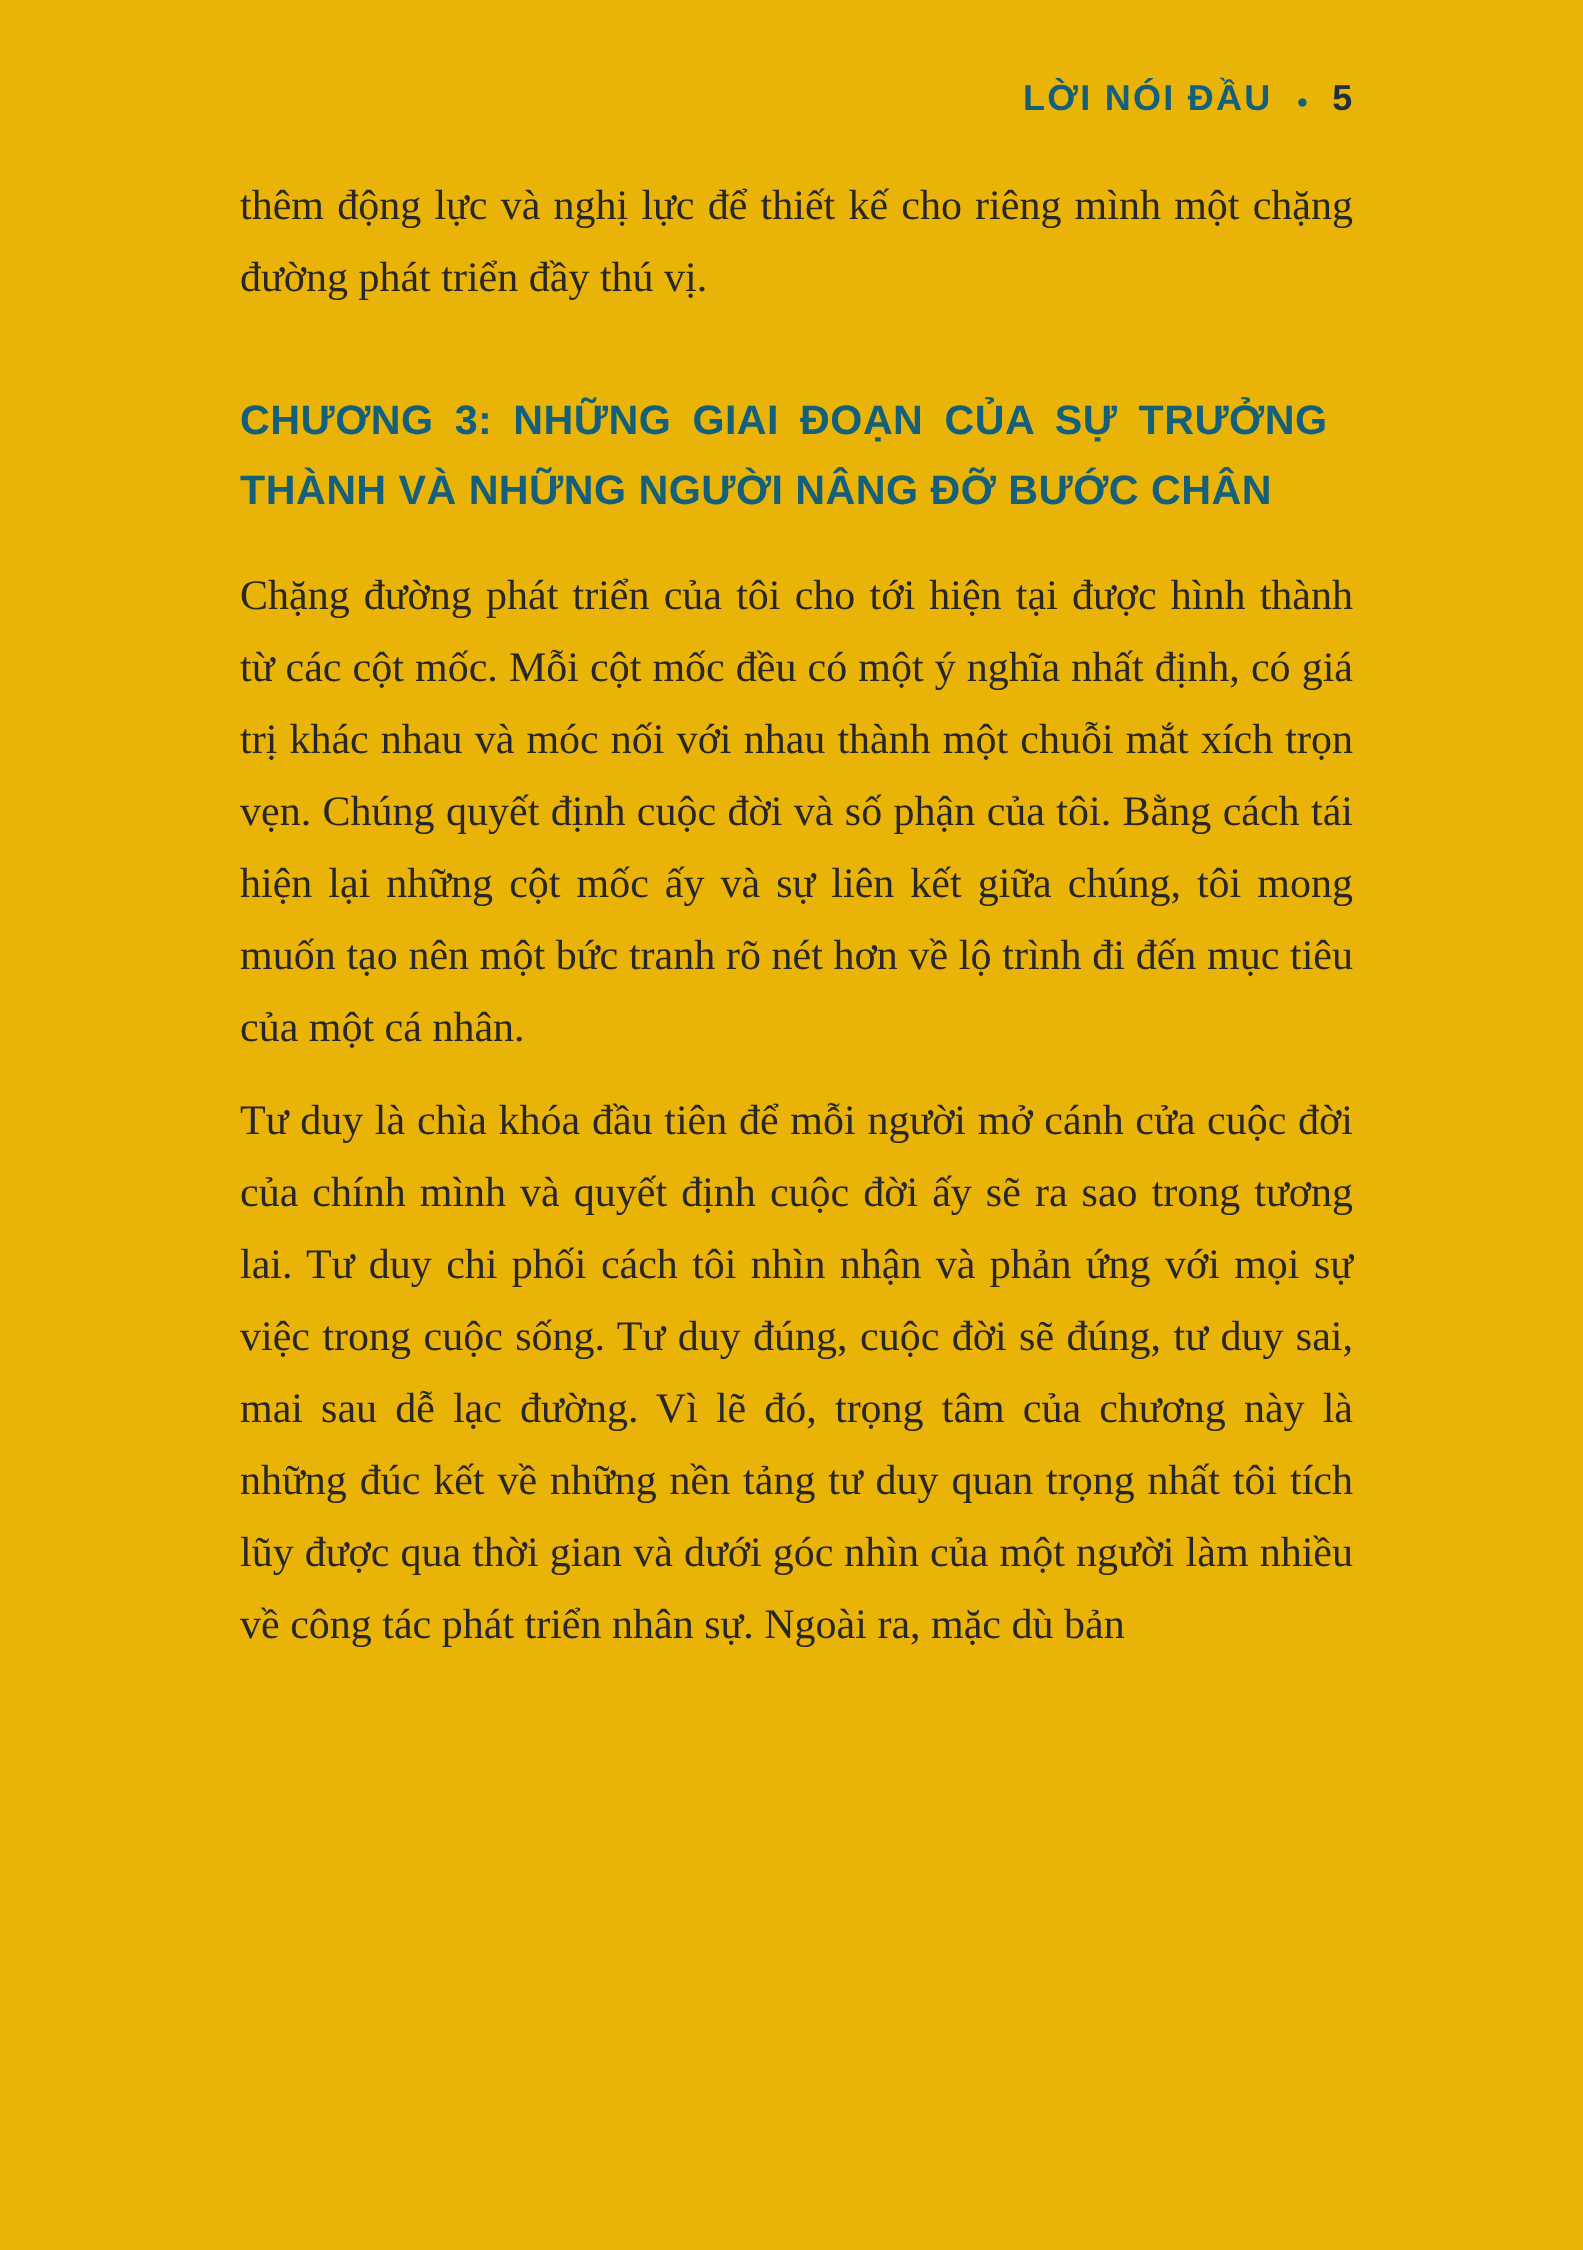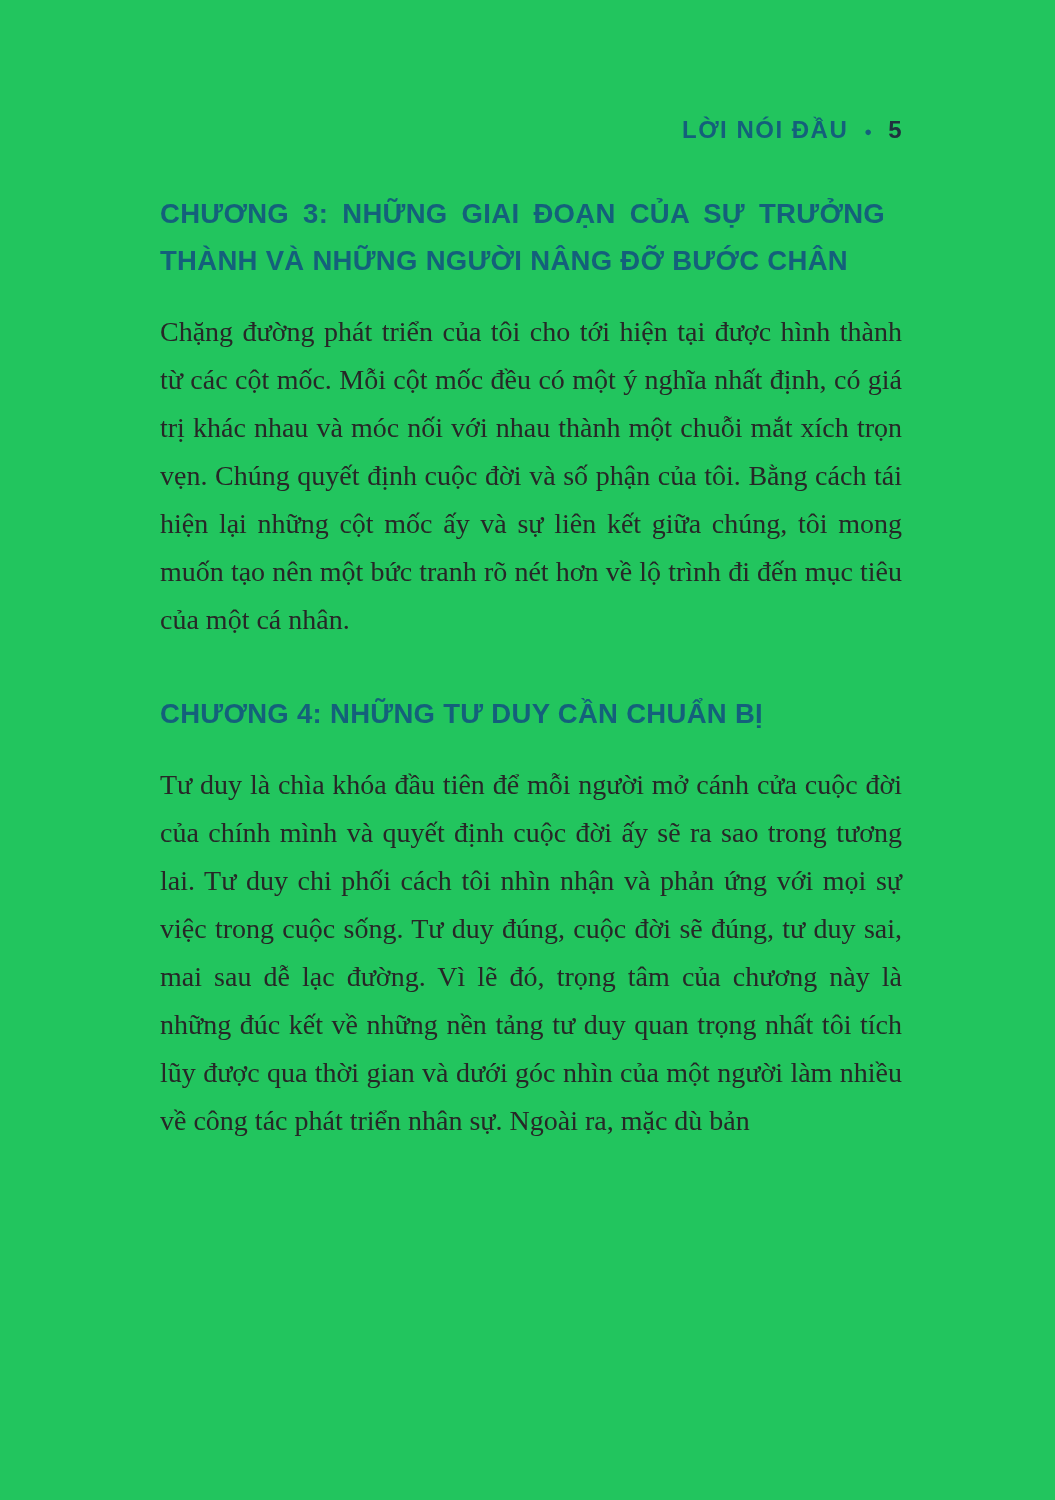--- a/index.html
+++ b/index.html
@@ -5,22 +5,22 @@
   html, body {
     margin: 0;
     padding: 0;
     background: #ffffff;
   }
   .page {
     position: relative;
     width: 1055px;
     height: 1500px;
     box-sizing: border-box;
-    background: #22c55e;
-    padding: 116px 153px 40px 160px;
+    background: #eab308;
+    padding: 52px 153px 40px 160px;
     overflow: hidden;
   }
   .running-header {
     display: flex;
     justify-content: flex-end;
     align-items: center;
     gap: 16px;
     font-family: "Liberation Sans", "DejaVu Sans", sans-serif;
     font-weight: 700;
     font-size: 24px;
@@ -67,25 +67,25 @@
 <div class="page">
 
   <header class="running-header">
     <span class="section-title">LỜI NÓI ĐẦU</span>
     <span class="bullet">●</span>
     <span class="page-number">5</span>
   </header>
 
   <main>
 
+    <p class="para">thêm động lực và nghị lực để thiết kế cho riêng mình một chặng đường phát triển đầy thú vị.</p>
 
 
     <h2 class="chapter-heading">CHƯƠNG 3: NHỮNG GIAI ĐOẠN CỦA SỰ TRƯỞNG THÀNH VÀ NHỮNG NGƯỜI NÂNG ĐỠ BƯỚC CHÂN</h2>
 
     <p class="para">Chặng đường phát triển của tôi cho tới hiện tại được hình thành từ các cột mốc. Mỗi cột mốc đều có một ý nghĩa nhất định, có giá trị khác nhau và móc nối với nhau thành một chuỗi mắt xích trọn vẹn. Chúng quyết định cuộc đời và số phận của tôi. Bằng cách tái hiện lại những cột mốc ấy và sự liên kết giữa chúng, tôi mong muốn tạo nên một bức tranh rõ nét hơn về lộ trình đi đến mục tiêu của một cá nhân.</p>
 
-    <h2 class="chapter-heading">CHƯƠNG 4: NHỮNG TƯ DUY CẦN CHUẨN BỊ</h2>
 
     <p class="para">Tư duy là chìa khóa đầu tiên để mỗi người mở cánh cửa cuộc đời của chính mình và quyết định cuộc đời ấy sẽ ra sao trong tương lai. Tư duy chi phối cách tôi nhìn nhận và phản ứng với mọi sự việc trong cuộc sống. Tư duy đúng, cuộc đời sẽ đúng, tư duy sai, mai sau dễ lạc đường. Vì lẽ đó, trọng tâm của chương này là những đúc kết về những nền tảng tư duy quan trọng nhất tôi tích lũy được qua thời gian và dưới góc nhìn của một người làm nhiều về công tác phát triển nhân sự. Ngoài ra, mặc dù bản</p>
 
   </main>
 
 </div>
 
 </body></html>

